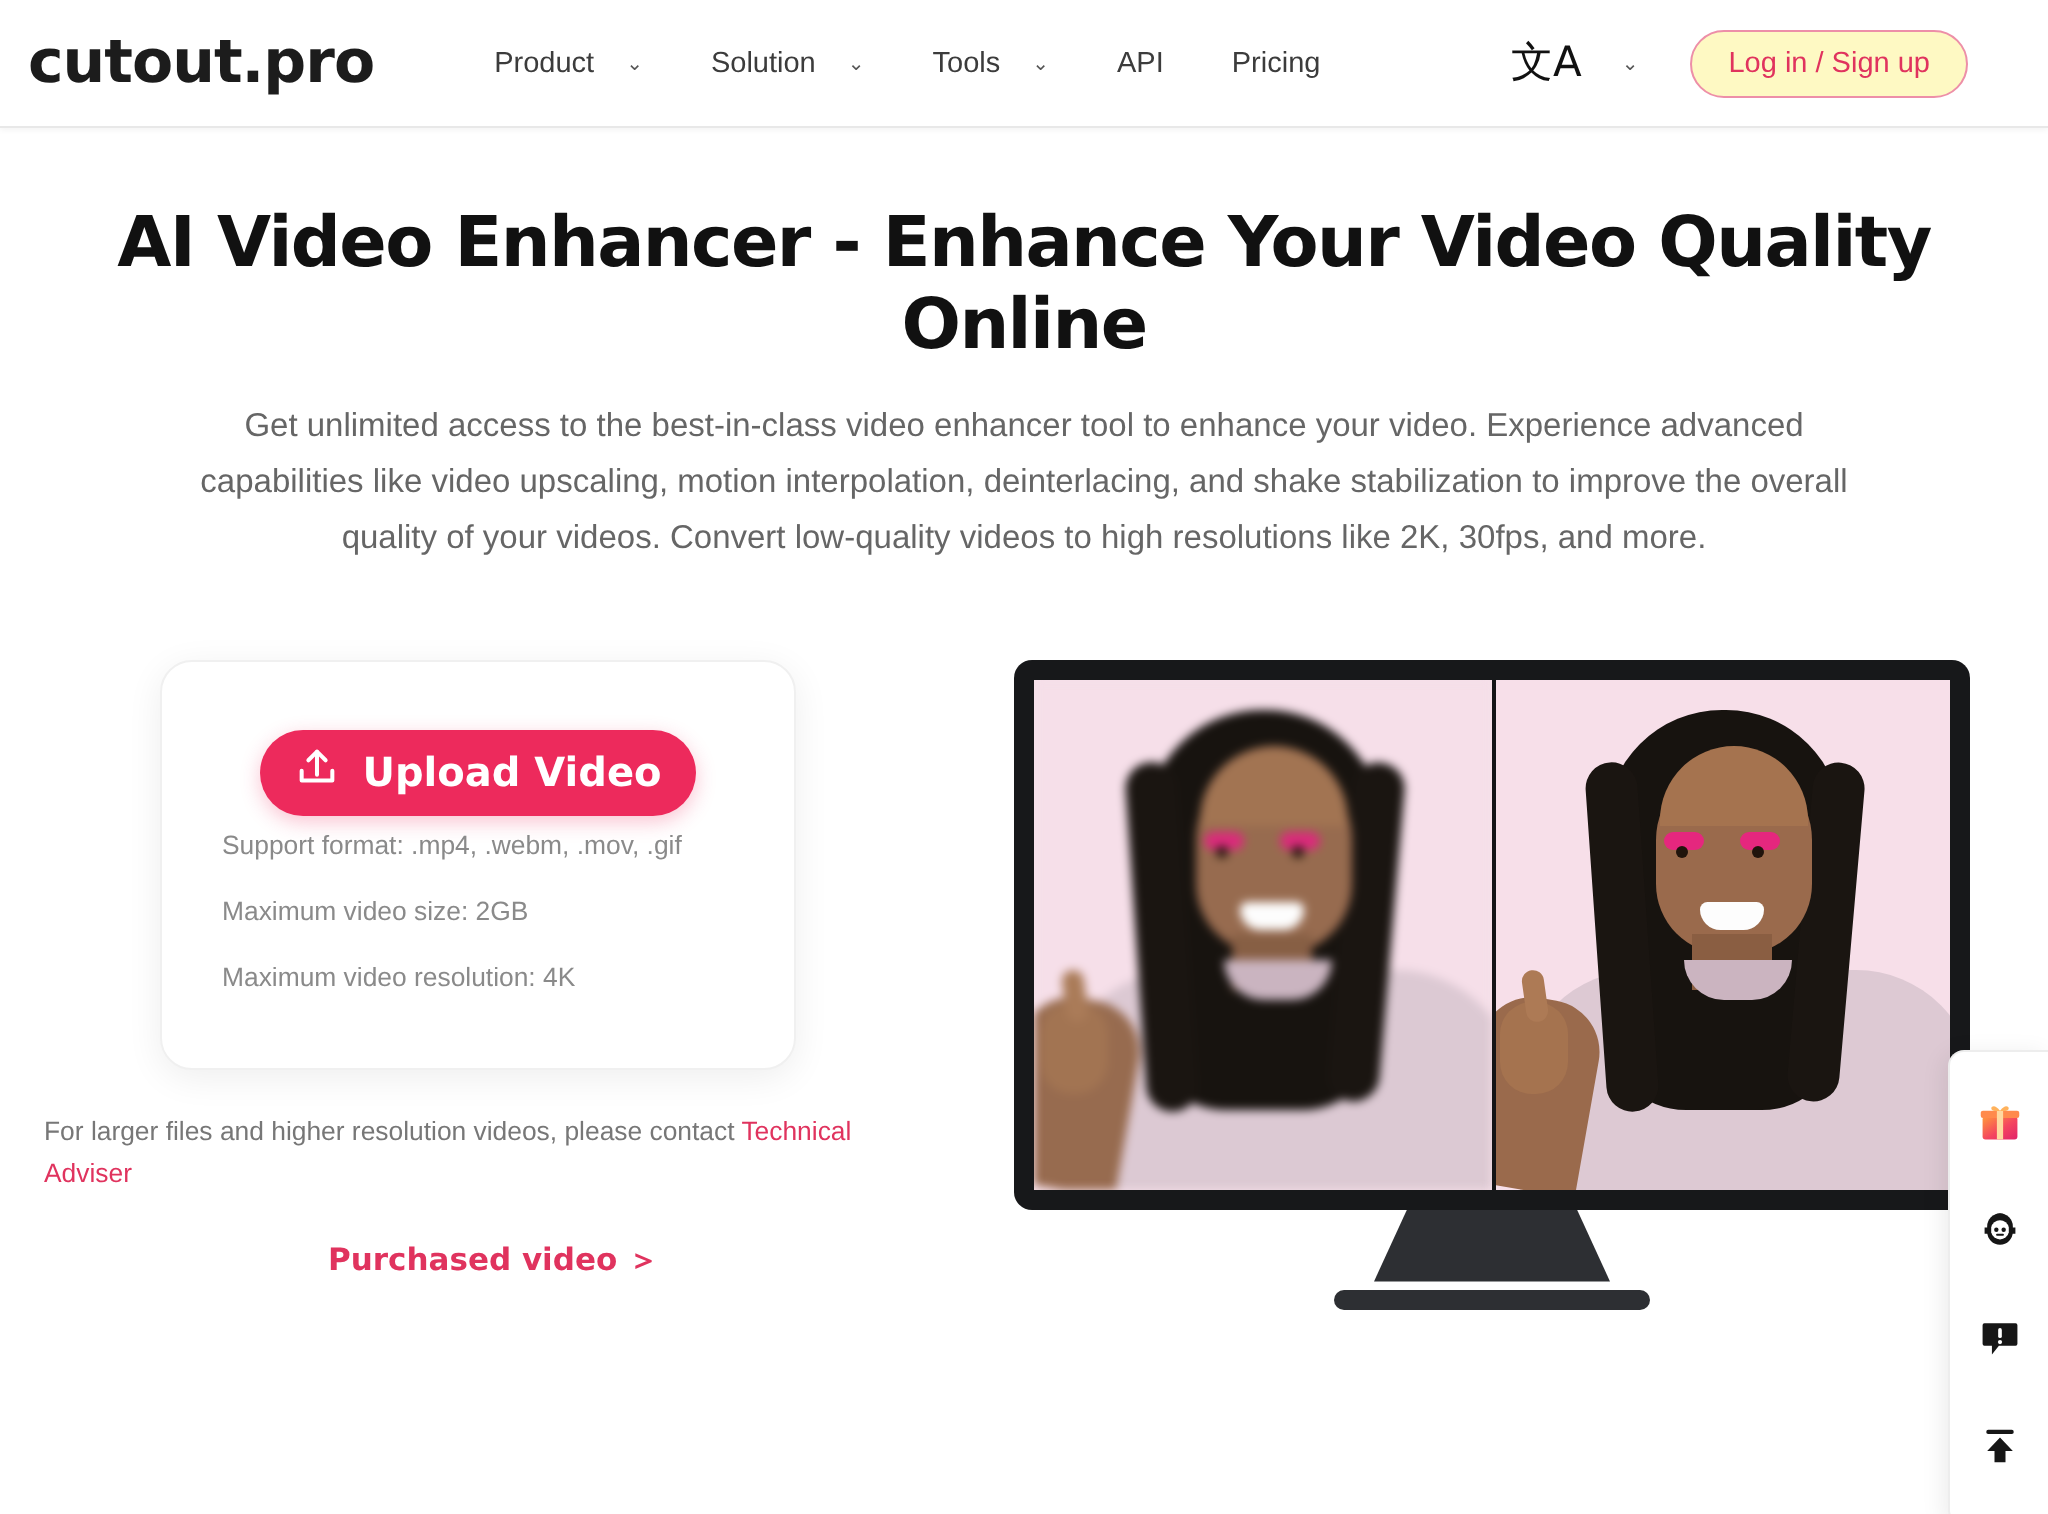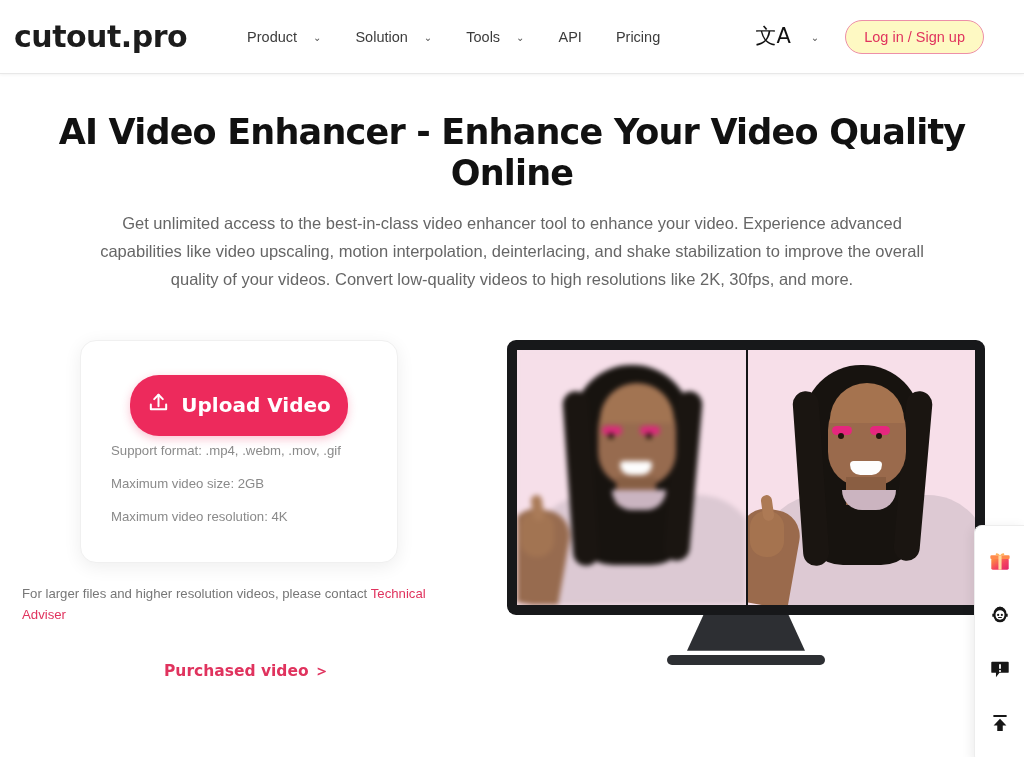--- a/index.html
+++ b/index.html
@@ -12,21 +12,21 @@
 
   body {
     font-family: "Liberation Sans", sans-serif;
     background: #ffffff;
     color: #1a1a1a;
     position: relative;
   }
 
   
   .header {
-    height: 74px;
+    height: 64px;
     width: 100%;
     background: #ffffff;
     border-bottom: 1px solid #e8e8e8;
     box-shadow: 0 1px 3px rgba(0,0,0,0.05);
     display: flex;
     align-items: center;
     padding: 0 40px 0 14px;
     position: relative;
     z-index: 20;
   }
@@ -145,21 +145,21 @@
     margin-left: 64px;
     background: #fff;
     border: 1px solid #f0f0f0;
     border-radius: 16px;
     box-shadow: 0 4px 18px rgba(0,0,0,0.07);
     padding: 34px 30px 36px;
   }
 
   .upload-btn {
     width: 218px;
-    height: 61px;
+    height: 43px;
     margin: 0 auto;
     background: #ED2A5C;
     border: none;
     border-radius: 29px;
     color: #fff;
     font-size: 20px;
     font-weight: 700;
     display: flex;
     align-items: center;
     justify-content: center;
@@ -187,21 +187,21 @@
     color: #777;
     max-width: 420px;
   }
   .contact-link {
     color: #E0335E;
     cursor: pointer;
     text-decoration: none;
   }
 
   .purchased {
-    margin-top: 36px;
+    margin-top: 23px;
     margin-left: 148px;
     font-size: 15.5px;
     font-weight: 700;
     color: #E0335E;
     cursor: pointer;
     display: inline-block;
     font-family: "DejaVu Sans", sans-serif;
   }
 
   

